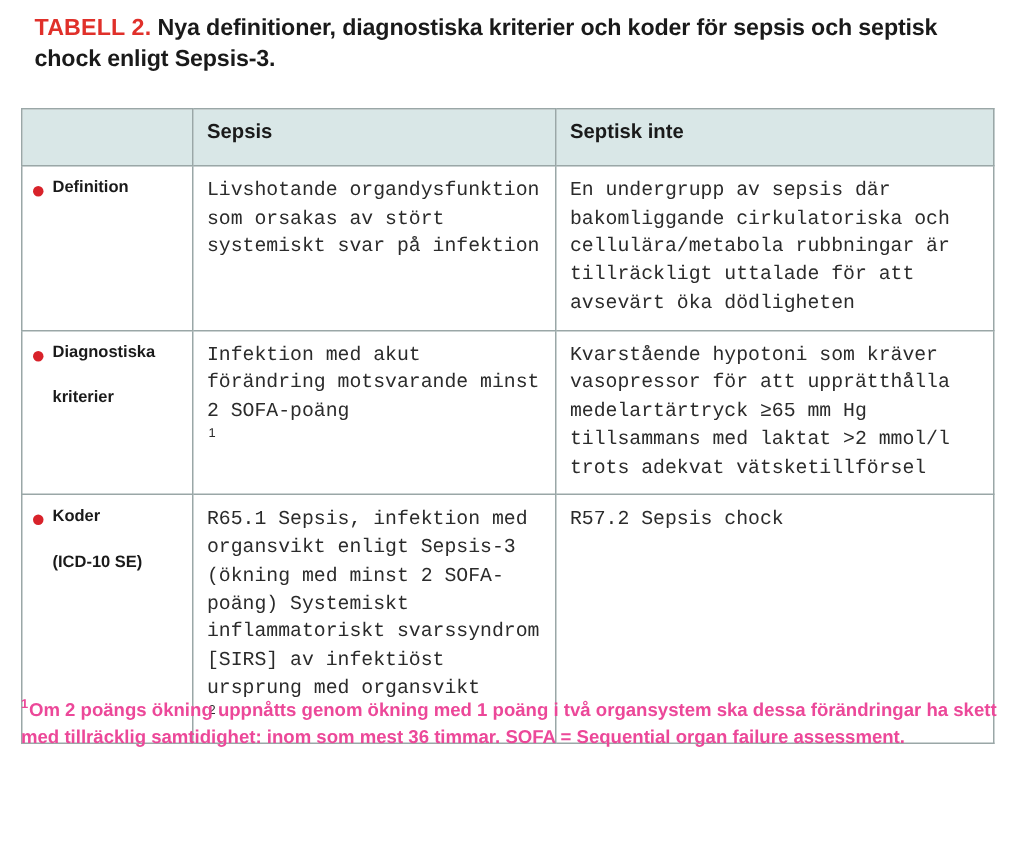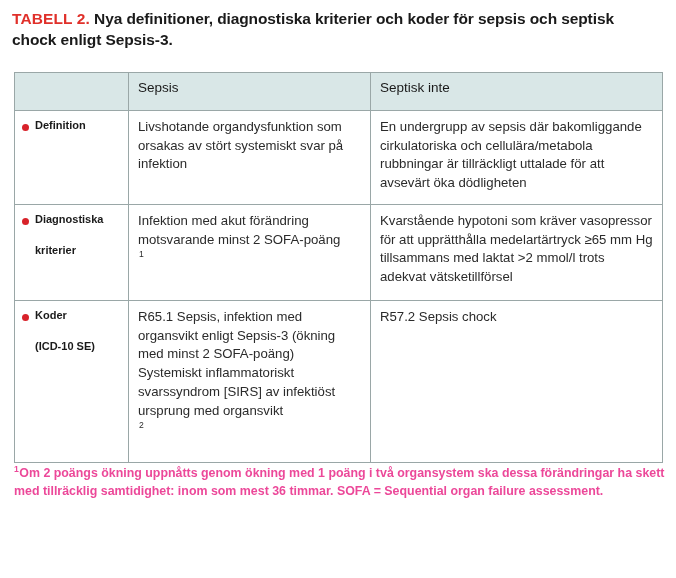--- a/index.html
+++ b/index.html
@@ -20,21 +20,21 @@
     position: absolute;
     left: 0; top: 0;
     width: 676px;
     height: 578px;
     background: #ffffff;
   }
 
   
   .title-block {
     position: absolute;
-    left: 12px;
+    left: 23px;
     top: 8px;
     width: 650px;
     font-size: 15.5px;
     font-weight: bold;
     line-height: 1.38;
     letter-spacing: -0.1px;
     color: #1a1a1a;
   }
   .tabell-label {
     color: #e0302a;
@@ -63,21 +63,21 @@
   table.t2 th, table.t2 td {
     border: 1px solid #9aa7a7;
     vertical-align: top;
     padding: 7px 9px 8px 9px;
     text-align: left;
   }
 
   thead th {
     background: #d9e7e7;
     font-size: 13.5px;
-    font-weight: normal;
+    font-weight: bold;
     color: #1a1a1a;
     height: 22px;
     padding-top: 6px;
     padding-bottom: 6px;
   }
   thead th.blank { background: #d9e7e7; }
 
   tbody td {
     background: #ffffff;
     font-size: 13.2px;
@@ -106,21 +106,21 @@
     border-radius: 50%;
     background: #d8222a;
   }
   .sub-label {
     display: block;
     padding-left: 13px;
     line-height: 1.34;
     margin-top: 16px;
   }
 
-  .cell-text { display: block; }
+  .cell-text { display: block; font-family: Liberation Mono, monospace; }
   sup.fn {
     font-size: 8.6px;
     vertical-align: super;
     line-height: 0;
     padding-left: 1px;
   }
 
   
   tr.r-definition td { height: 78px; }
   tr.r-criteria td { height: 80px; }

